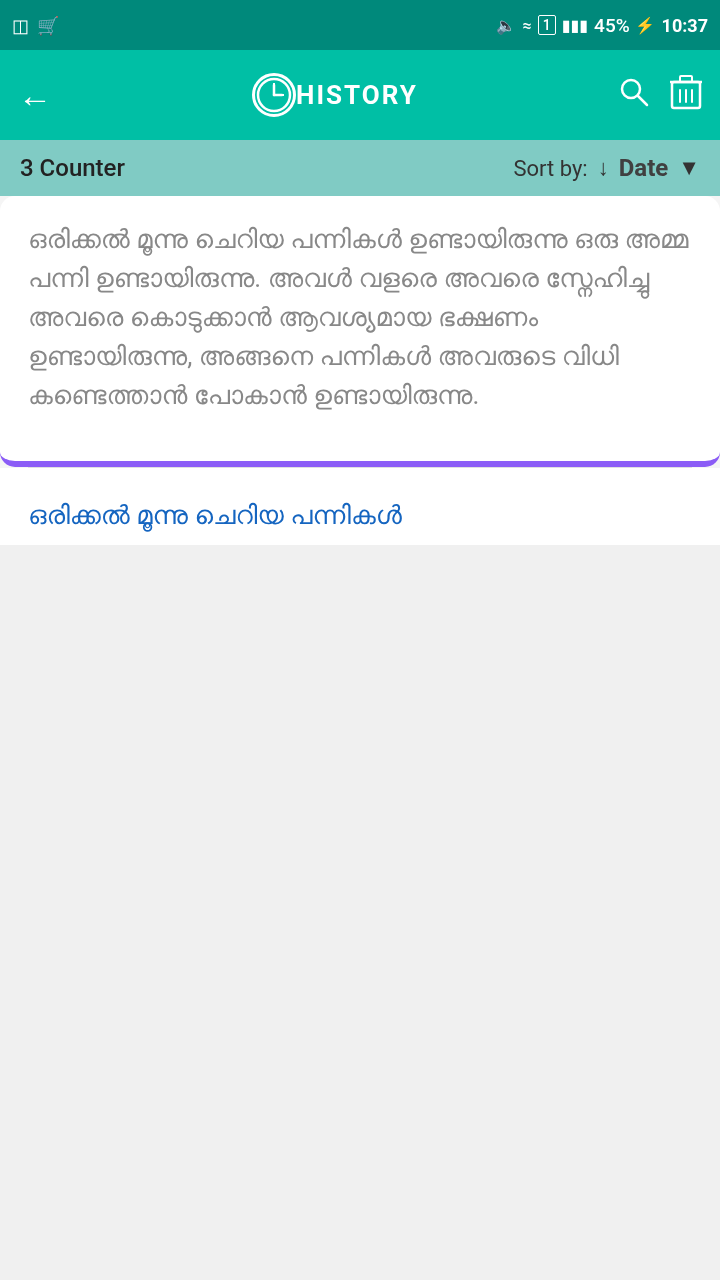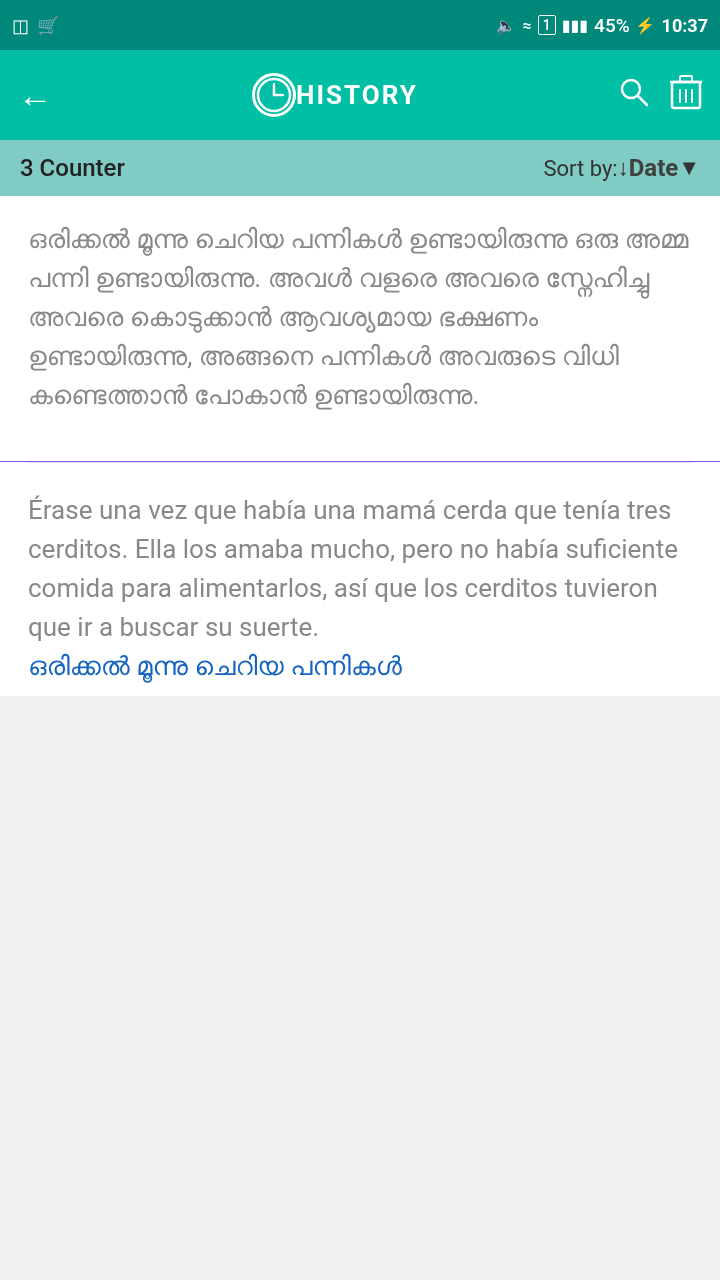--- a/index.html
+++ b/index.html
@@ -99,20 +99,21 @@
       padding: 0 20px;
     }
     .filter-counter {
       font-size: 24px;
       color: #222;
       font-weight: 500;
     }
     .filter-sort {
       display: flex;
       align-items: center;
+      gap: 10px;
     }
     .sort-label {
       font-size: 22px;
       color: #333;
     }
     .sort-arrow {
       font-size: 22px;
       color: #333;
     }
     .sort-value {
@@ -127,21 +128,22 @@
 
     
     .content {
       background: #f5f5f5;
       padding: 0;
     }
 
     .entry {
       background: white;
       padding: 24px 28px 28px 28px;
-      border-bottom: 1px solid #8b5cf6;
+      border-bottom: 6px solid #8b5cf6;
+      border-radius: 15px;
     }
 
     .entry-text-gray {
       font-size: 26px;
       line-height: 1.5;
       color: #888;
       margin-bottom: 18px;
     }
 
     .entry-text-blue {
@@ -239,17 +241,16 @@
 
 <div class="content">
 
   <div class="entry">
     <p class="entry-text-gray">ഒരിക്കൽ മൂന്നു ചെറിയ പന്നികൾ ഉണ്ടായിരുന്നു ഒരു അമ്മ പന്നി ഉണ്ടായിരുന്നു. അവൾ വളരെ അവരെ സ്നേഹിച്ചു അവരെ കൊടുക്കാന്‍ ആവശ്യമായ ഭക്ഷണം ഉണ്ടായിരുന്നു, അങ്ങനെ പന്നികൾ അവരുടെ വിധി കണ്ടെത്താൻ പോകാൻ ഉണ്ടായിരുന്നു.</p>
   </div>
 
   <div class="entry-divider"></div>
 
   <div class="entry2">
-    <p class="entry2-text-gray">Érase una vez que había una mamá cerda que tenía tres cerditos. Ella los amaba mucho, pero no había suficiente comida para alimentarlos, así que los cerditos tuvieron que ir a buscar su suerte.</p>
     <p class="entry2-text-blue-partial">ഒരിക്കൽ മൂന്നു ചെറിയ പന്നികൾ</p>
   </div>
 
 </div>
 
 </body></html>

